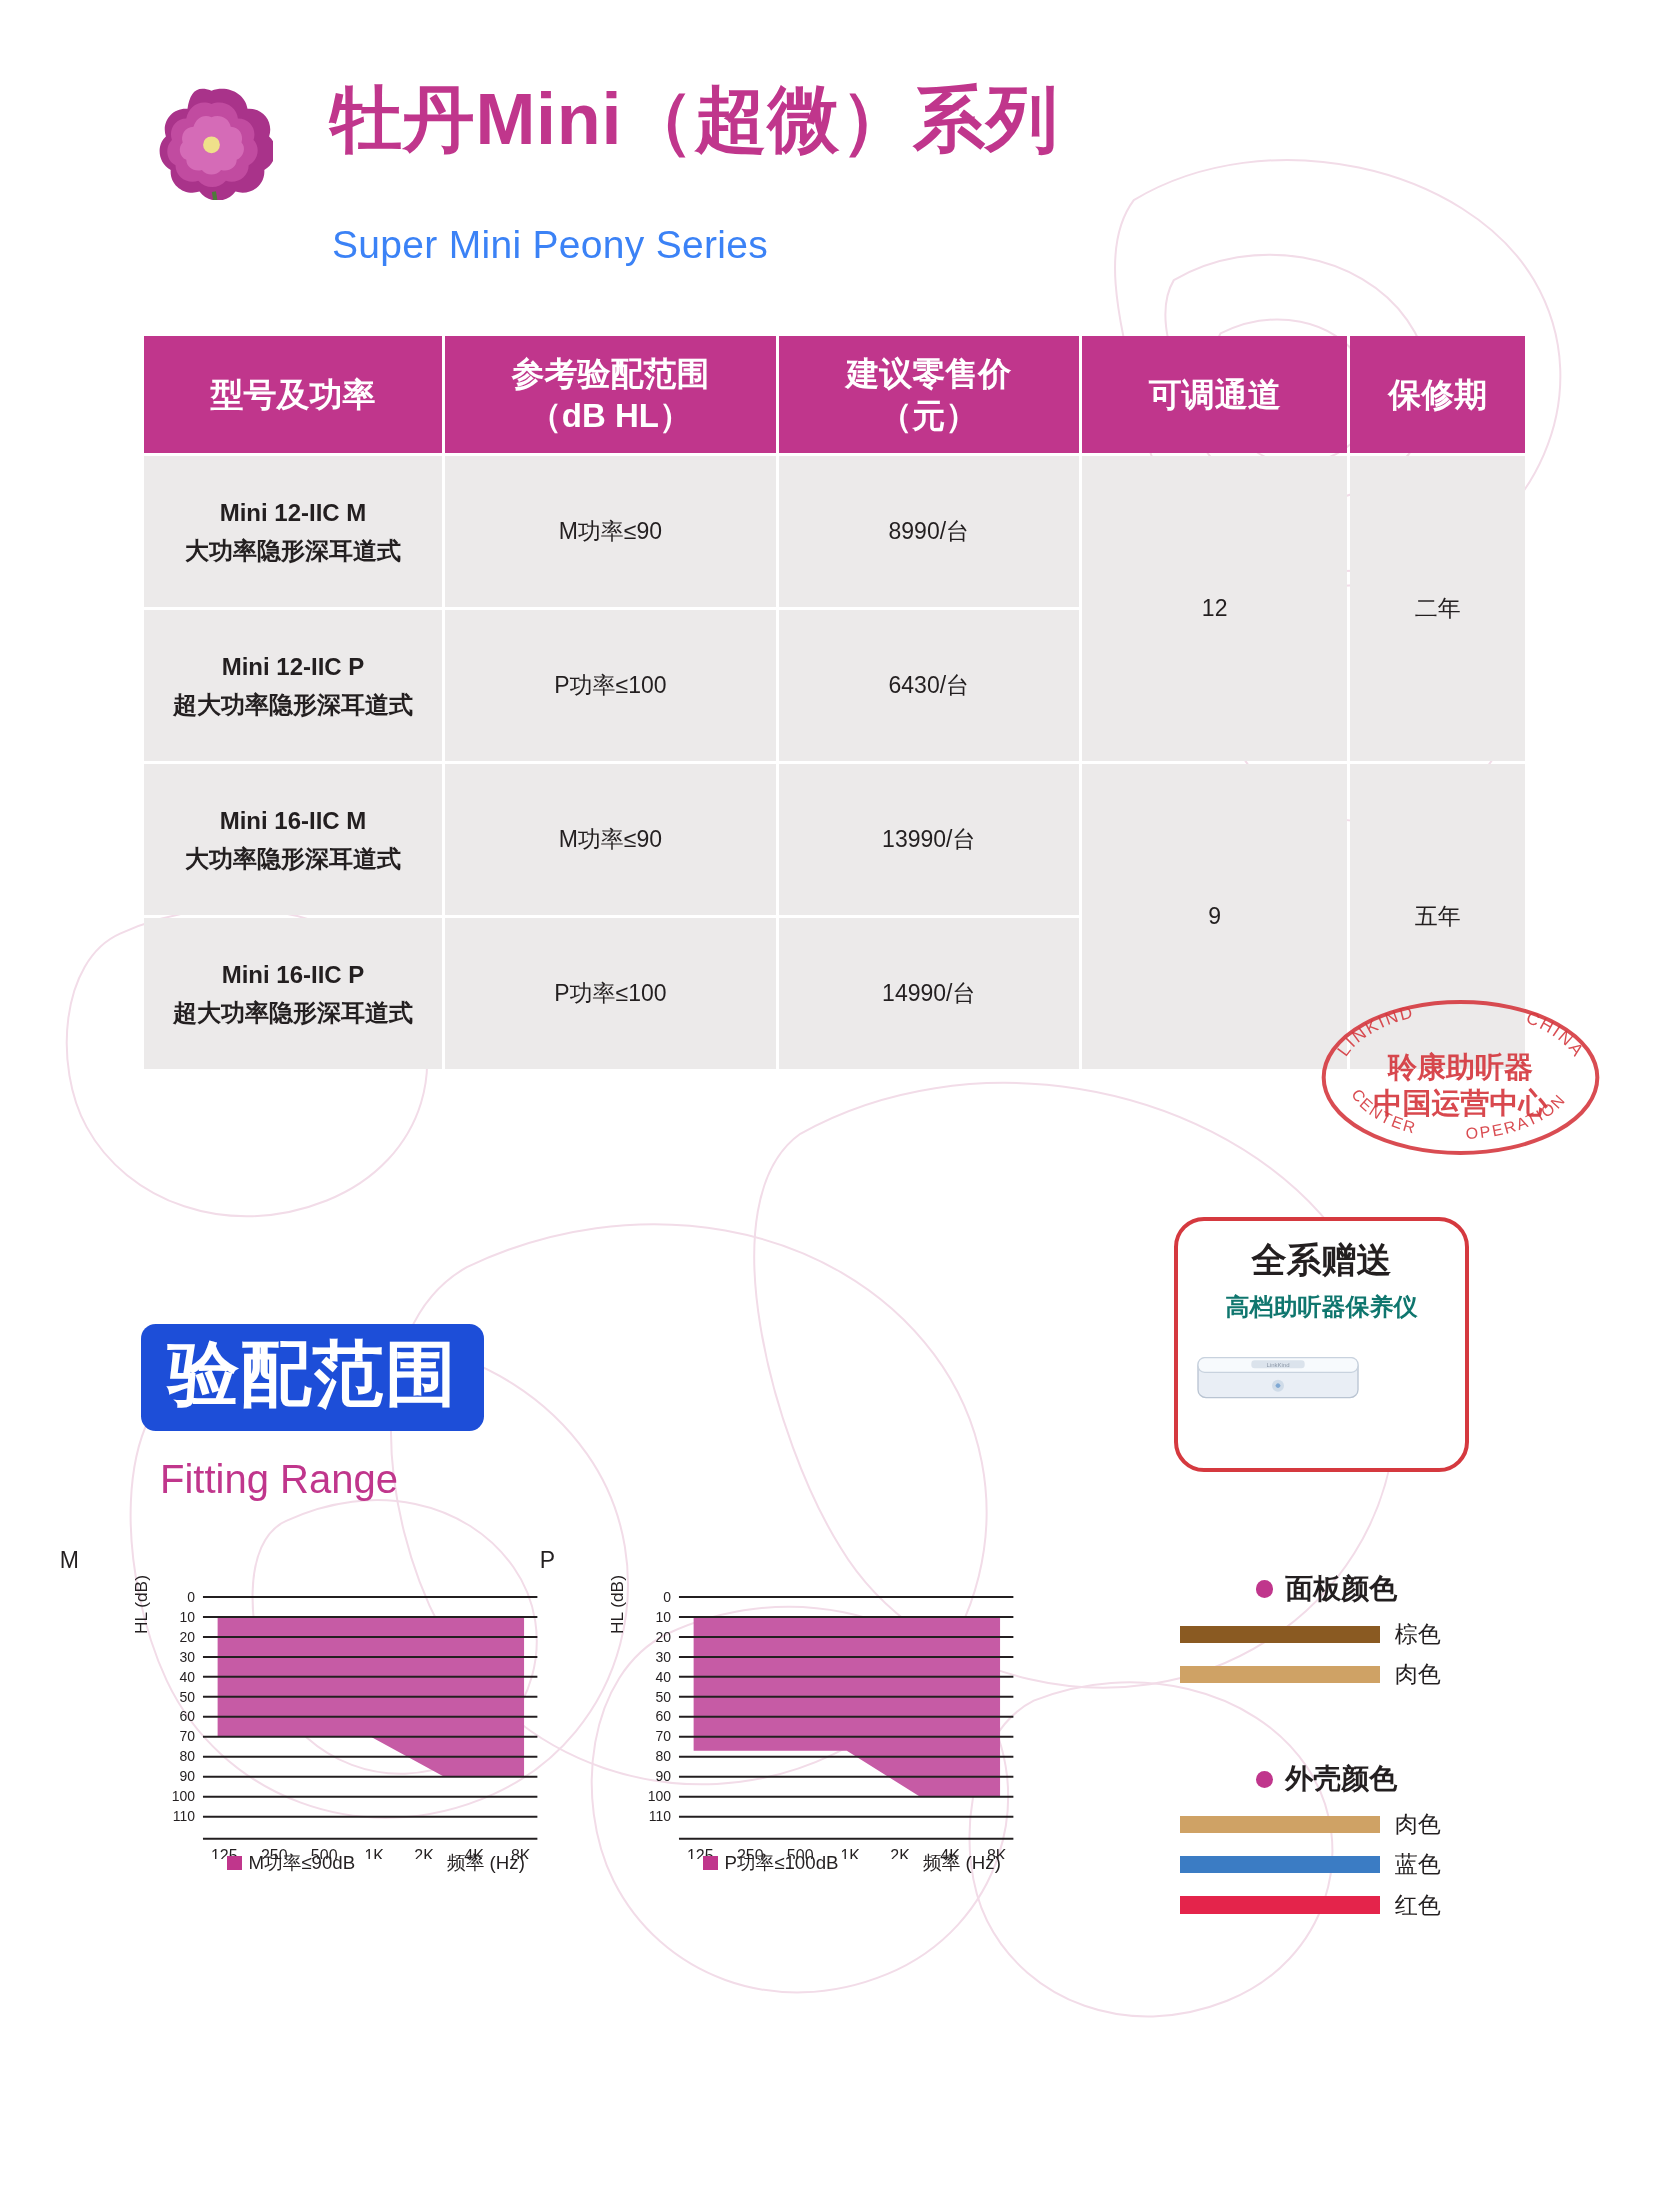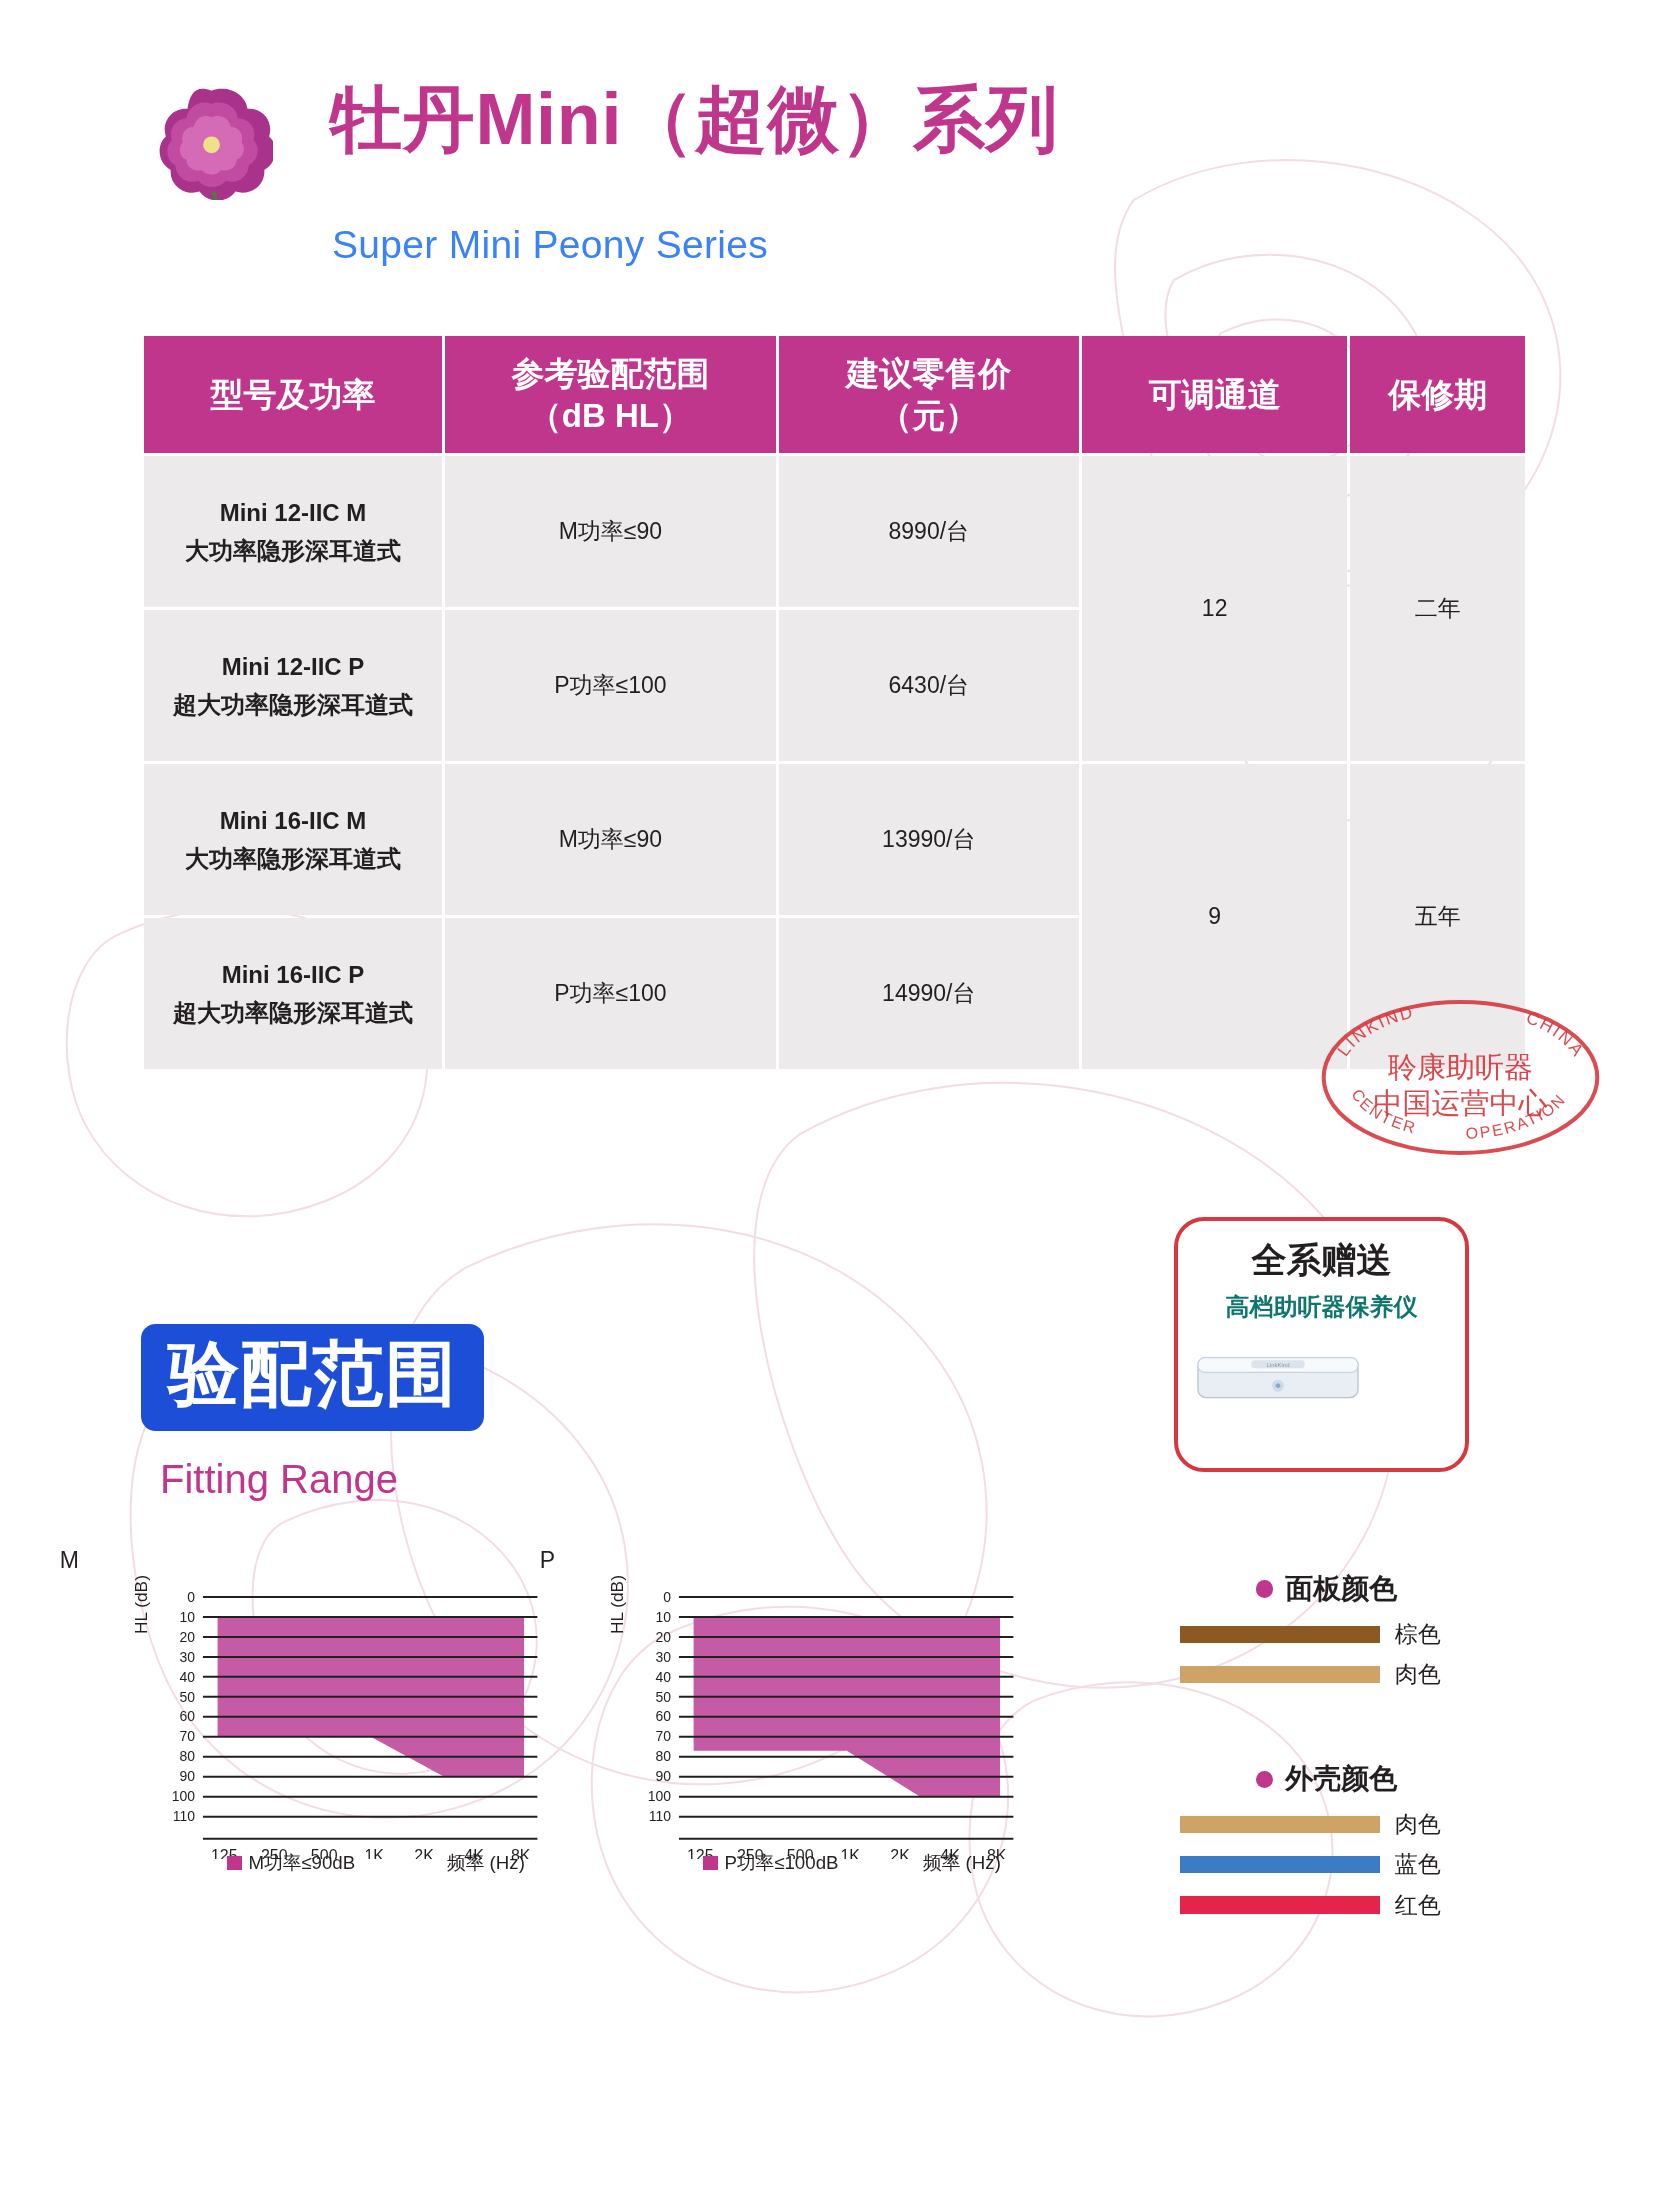--- a/index.html
+++ b/index.html
@@ -111,21 +111,21 @@
     z-index: 9;
   }
   .stamp-text-cn {
     position: absolute;
     left: 0;
     top: 55px;
     width: 287px;
     text-align: center;
     color: #d5393f;
     font-size: 29px;
-    font-weight: normal;
+    font-weight: bold;
     line-height: 1.25;
     opacity: 0.92;
   }
 
   
   .gift {
     position: absolute;
     left: 1174px;
     top: 1217px;
     width: 287px;

